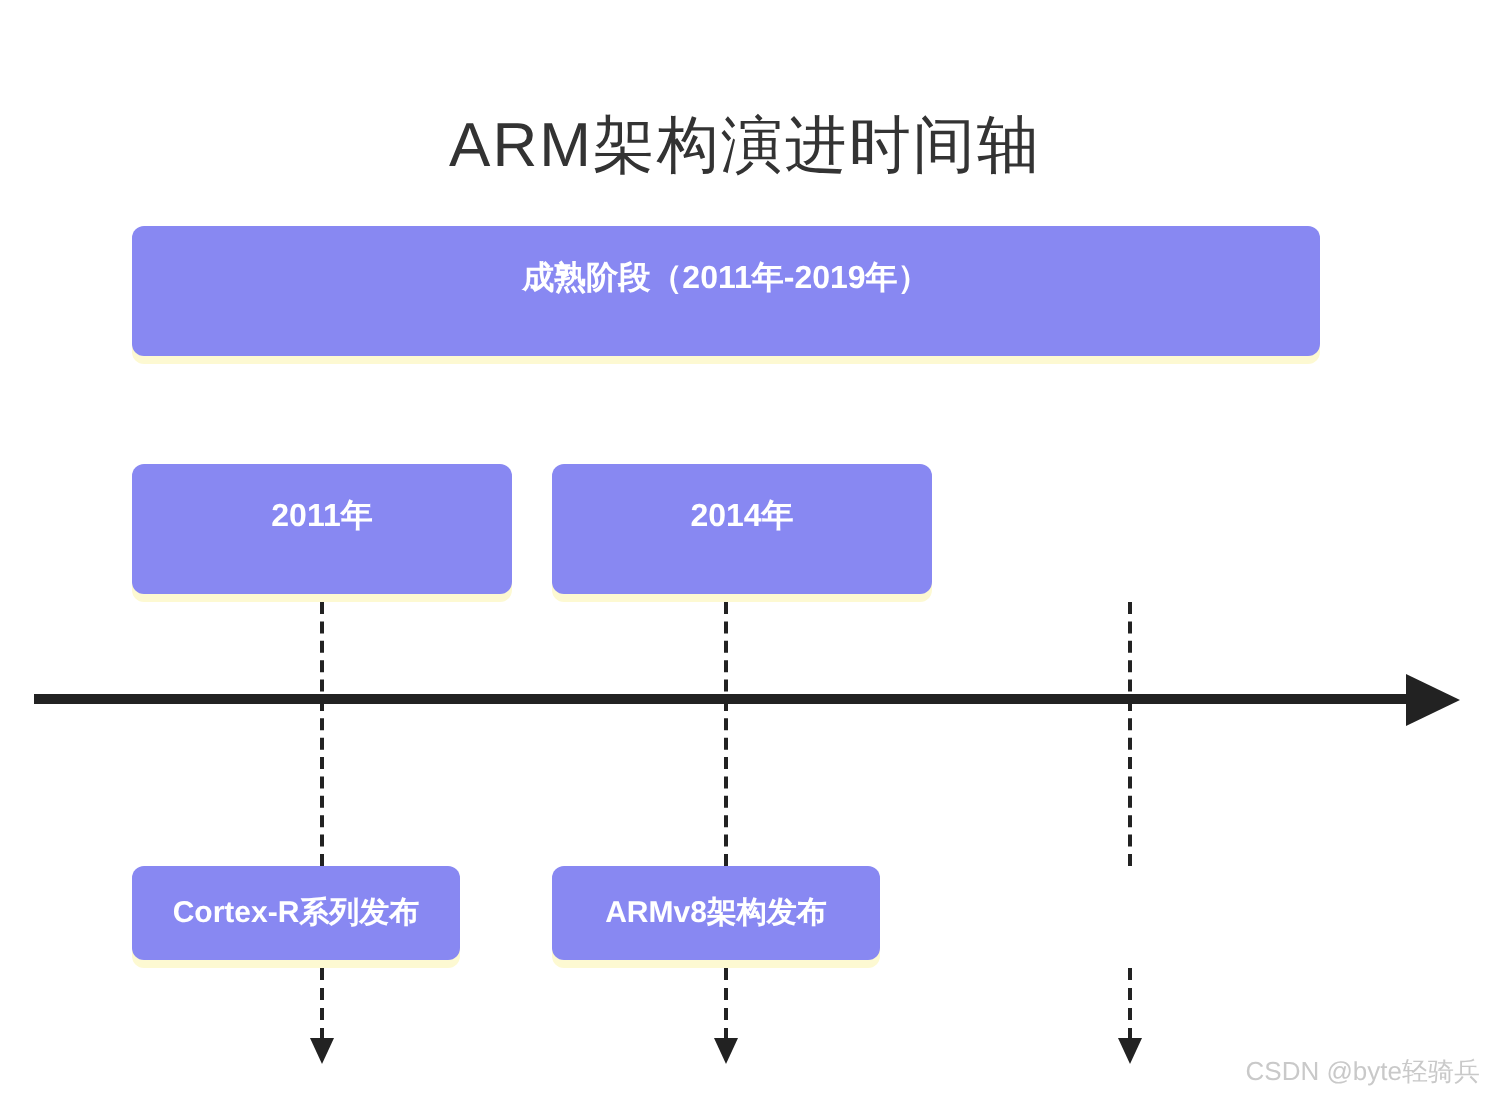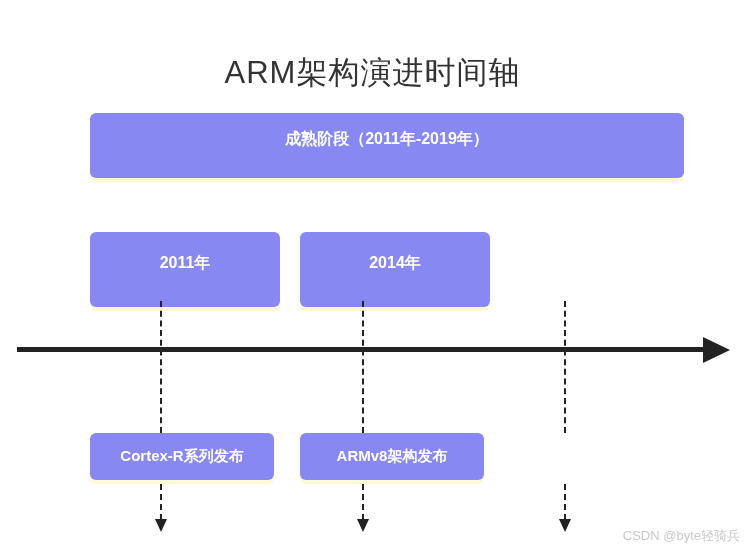--- a/index.html
+++ b/index.html
@@ -10,25 +10,24 @@
   .title{
     position:absolute; top:52px; left:0; width:100%; text-align:center;
     font-size:31px; font-weight:normal; letter-spacing:1px;
     color:var(--title-text,#333);
   }
   .box{
     position:absolute; background:var(--box-purple,#8888f2);
     border-radius:6px; box-shadow:0 4px 0 var(--box-shadow-yellow,#fdf9d2);
     color:var(--box-text,#fff); display:flex; align-items:center; justify-content:center;
     font-weight:bold;
-    margin-left:24px;
   }
   .banner{ left:66px; top:113px; width:594px; height:65px; font-size:16px; padding-bottom:12px; box-sizing:border-box; }
-  .year-box{ top:232px; width:190px; height:75px; font-size:16px; padding-bottom:12px; box-sizing:border-box; }
-  .event-box{ top:433px; width:184px; height:47px; font-size:15px; }
+  .year-box{ top:232px; width:190px; height:65px; font-size:16px; padding-bottom:12px; box-sizing:border-box; }
+  .event-box{ top:433px; width:164px; height:47px; font-size:15px; }
   .event-box span{ white-space:nowrap; }
   .b1{ left:66px; } .b2{ left:276px; } .b3{ left:470px; }
   .dash{
     position:absolute; width:0;
     border-left:2px dashed var(--line-black,#222);
   }
   .dash-top{ top:301px; height:132px; }
   .dash-bottom{ top:484px; height:36px; }
   .dx1{ left:160px; } .dx2{ left:362px; } .dx3{ left:564px; }
   .axis-line{

